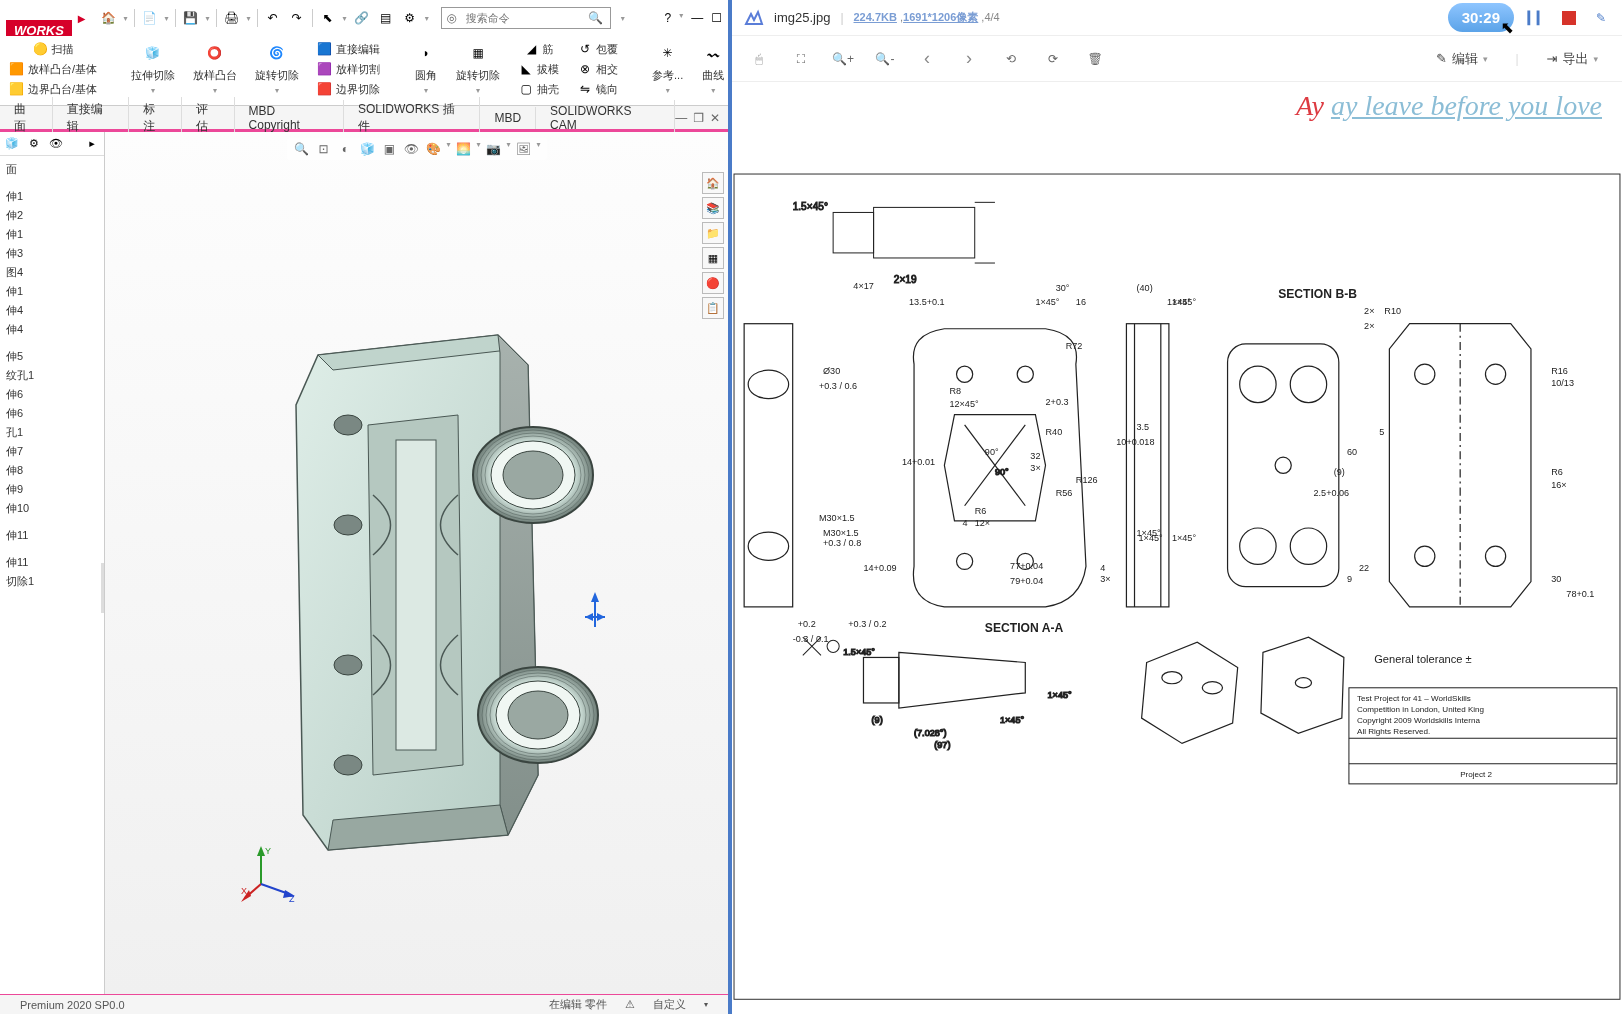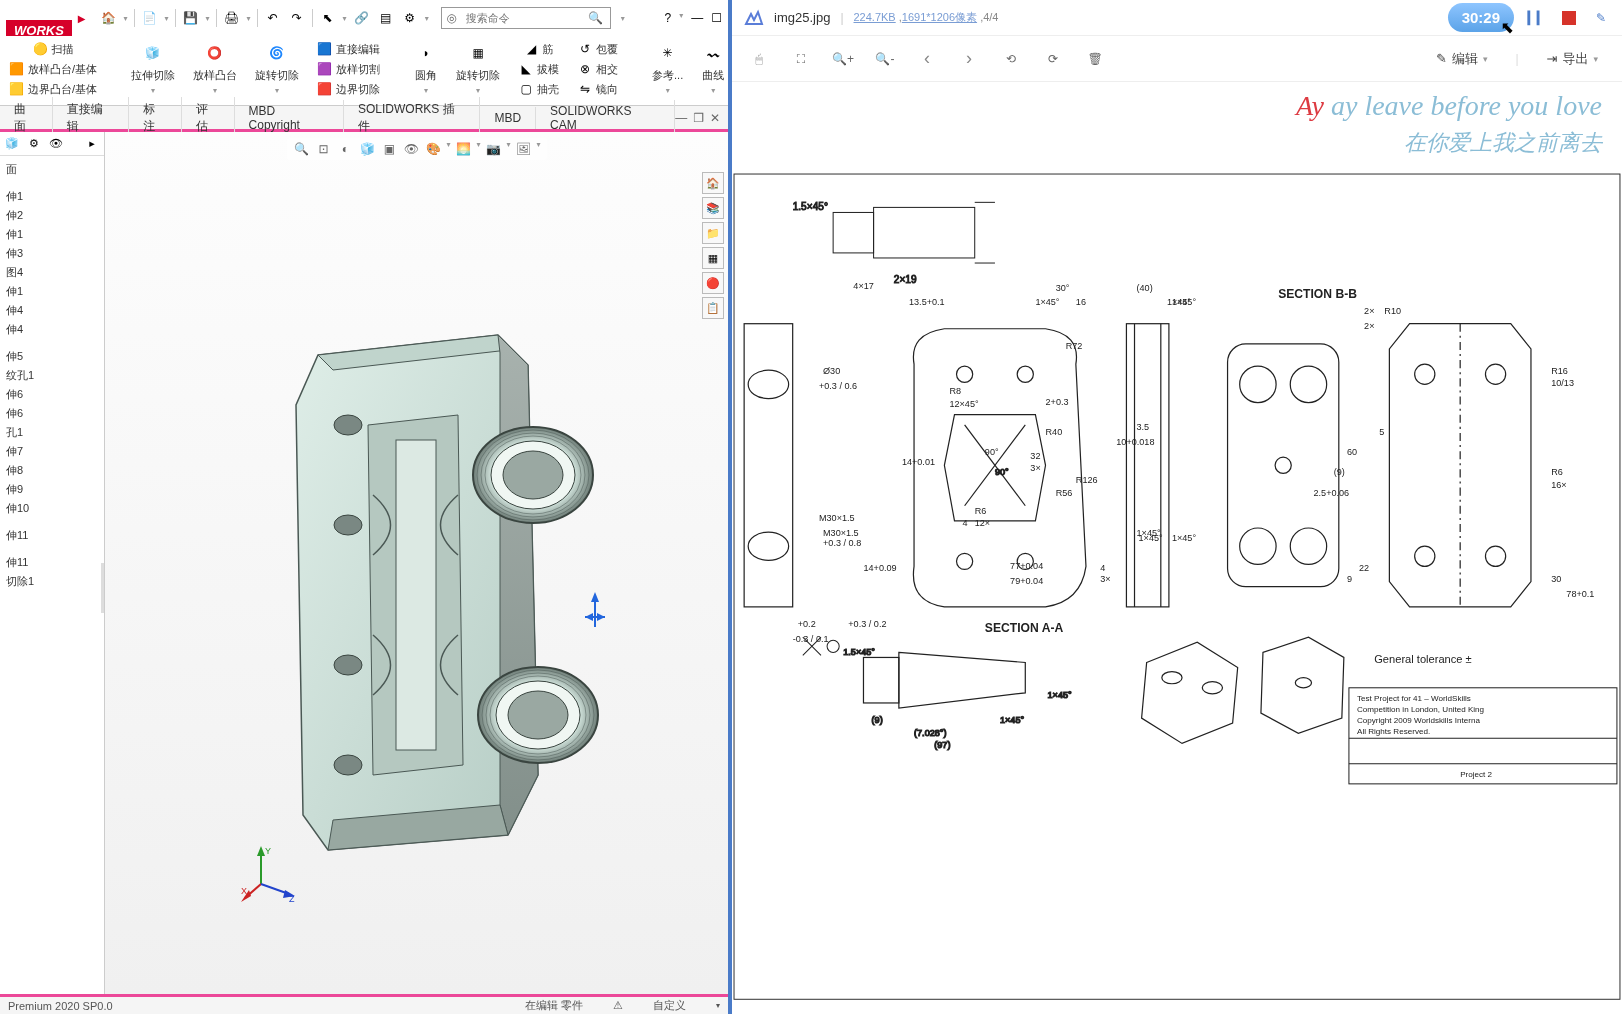--- a/index.html
+++ b/index.html
@@ -47,42 +47,42 @@
 .sw-view-toolbar .vi { width: 18px; height: 18px; cursor: pointer; display: flex; align-items: center; justify-content: center; color: #666; }
 .sw-side-toolbar { position: absolute; right: 4px; top: 40px; display: flex; flex-direction: column; gap: 3px; }
 .sw-side-toolbar .si { width: 22px; height: 22px; border: 1px solid #bbb; background: #f8f8f8; cursor: pointer; display: flex; align-items: center; justify-content: center; font-size: 11px; }
 .sw-model { position: absolute; left: 55%; top: 52%; transform: translate(-50%, -50%); }
 .sw-triad { position: absolute; left: 136px; bottom: 90px; }
 .sw-origin-arrow { position: absolute; left: 480px; top: 460px; }
 
 .sw-bottom-tabs { height: 22px; display: flex; align-items: center; background: #eee; border-top: 1px solid #ccc; font-size: 11px; }
 .sw-btab { padding: 3px 10px; border-right: 1px solid #ccc; cursor: pointer; background: #f5f5f5; }
 .sw-btab.active { background: #fff; }
-.sw-status { height: 20px; background: #f5f5f5; border-top: 3px solid #ec4899; display: flex; align-items: center; font-size: 11px; color: #555; padding: 0 8px; gap: 30px; }
+.sw-status { height: 20px; background: #f5f5f5; border-top: 1px solid #ec4899; display: flex; align-items: center; font-size: 11px; color: #555; padding: 0 20px; gap: 18px; }
 
 
 .iv-titlebar { height: 36px; display: flex; align-items: center; padding: 0 12px; gap: 10px; background: #fff; border-bottom: 1px solid #eee; }
 .iv-logo { width: 20px; height: 20px; }
 .iv-title { font-size: 13px; color: #333; }
 .iv-meta { font-size: 11px; color: #888; }
-.iv-meta a { color: #7a9dd4; text-decoration: underline; }
+.iv-meta a { color: #7a9dd4; text-decoration: underline; font-weight: bold; }
 .iv-right-ctrls { margin-left: auto; display: flex; align-items: center; gap: 14px; justify-content: center; }
 .iv-timer { background: linear-gradient(#8ec5ff, #5ba3e8); color: #fff; border-radius: 18px; padding: 6px 14px; font-size: 15px; font-weight: bold; }
 .iv-ctl { width: 18px; height: 18px; cursor: pointer; display: flex; align-items: center; justify-content: center; }
 .iv-stop { background: #d6332a; width: 14px; height: 14px; }
 
 .iv-toolbar { height: 46px; display: flex; align-items: center; justify-content: space-between; padding: 0 16px; border-bottom: 1px solid #eee; }
 .iv-tgrp { display: flex; align-items: center; gap: 20px; }
 .iv-tbtn { width: 22px; height: 22px; cursor: pointer; display: flex; align-items: center; justify-content: center; color: #666; }
 .iv-action { display: flex; align-items: center; gap: 5px; font-size: 13px; color: #444; cursor: pointer; padding: 4px 8px; border-radius: 2px; }
 
 .iv-canvas { flex: 1; background: #fff; position: relative; overflow: hidden; }
 .iv-lyrics { position: absolute; top: 8px; right: 20px; text-align: right; font-family: Georgia, serif; font-style: italic; }
 .iv-lyrics .l1 { font-size: 28px; color: #dd3b42; }
-.iv-lyrics .l1 .rest { color: #8bbdd6; }
+.iv-lyrics .l1 .rest { color: #8bbdd6; text-decoration: underline; }
 .iv-lyrics .l2 { font-size: 22px; color: #8bbdd6; margin-top: 6px; }
 .iv-drawing { position: absolute; top: 90px; left: 0; right: 0; bottom: 0; }
 svg { display: block; }
 </style>
 </head>
 <body>
 
 <div class="left-app">
 
   <div class="sw-titlebar">
@@ -479,21 +479,20 @@
         <span>⇥</span>
         <span>导出</span>
         <span style="font-size:9px;color:#999">▾</span>
       </div>
     </div>
   </div>
 
   <div class="iv-canvas">
     <div class="iv-lyrics">
       <div class="l1"><span>Ay </span><span class="rest">ay leave before you love</span></div>
-      <div class="l2">在你爱上我之前离去</div>
     </div>
 
     <svg class="iv-drawing" viewBox="0 0 880 820">
       <rect x="2" y="2" width="876" height="816" fill="#fff" stroke="#333" stroke-width="1"></rect>
 
       <g transform="translate(100,30)" stroke="#222" fill="none" stroke-width="1">
         <rect x="0" y="10" width="40" height="40"></rect>
           <rect x="40" y="5" width="100" height="50"></rect>
           <line x1="140" y1="0" x2="160" y2="0"></line>
           <line x1="140" y1="60" x2="160" y2="60"></line>

